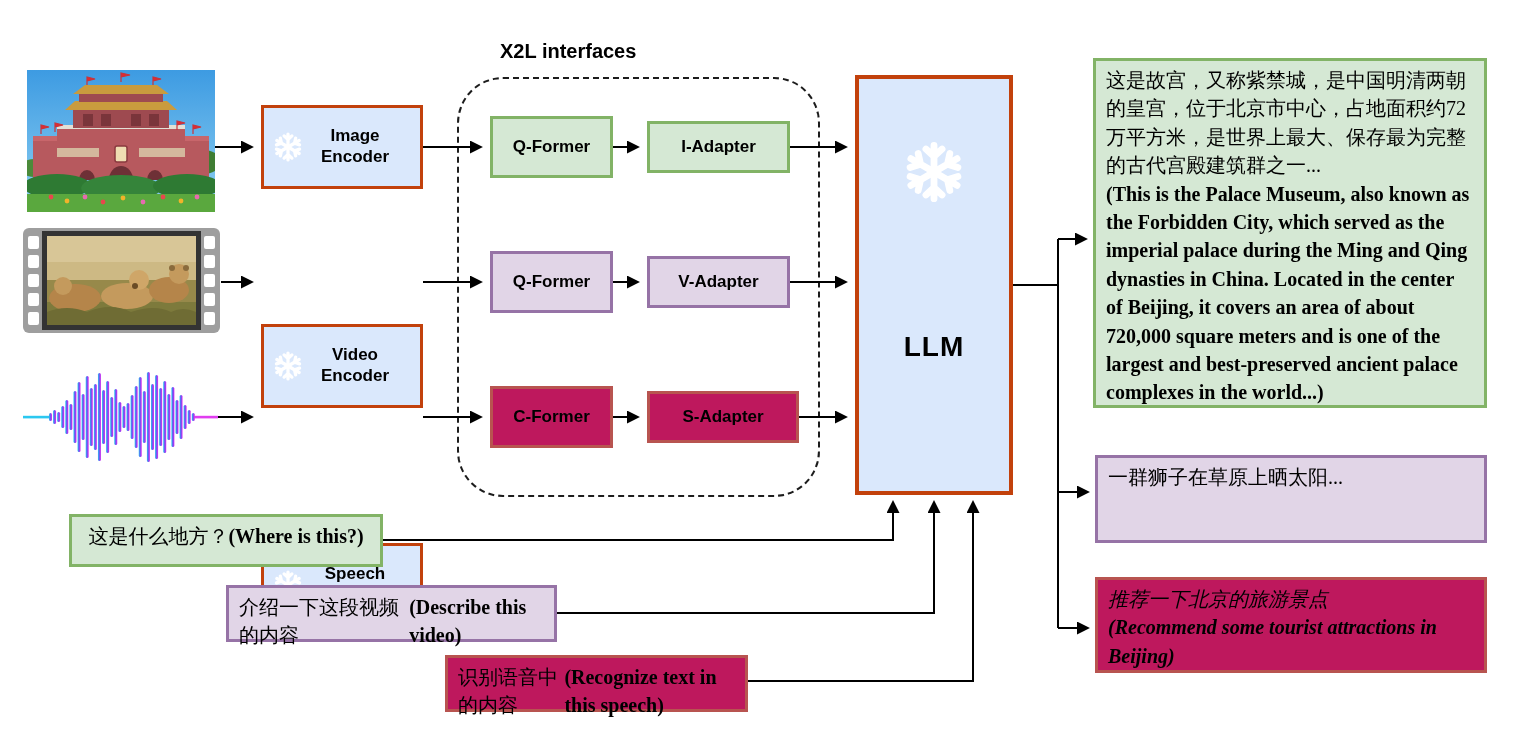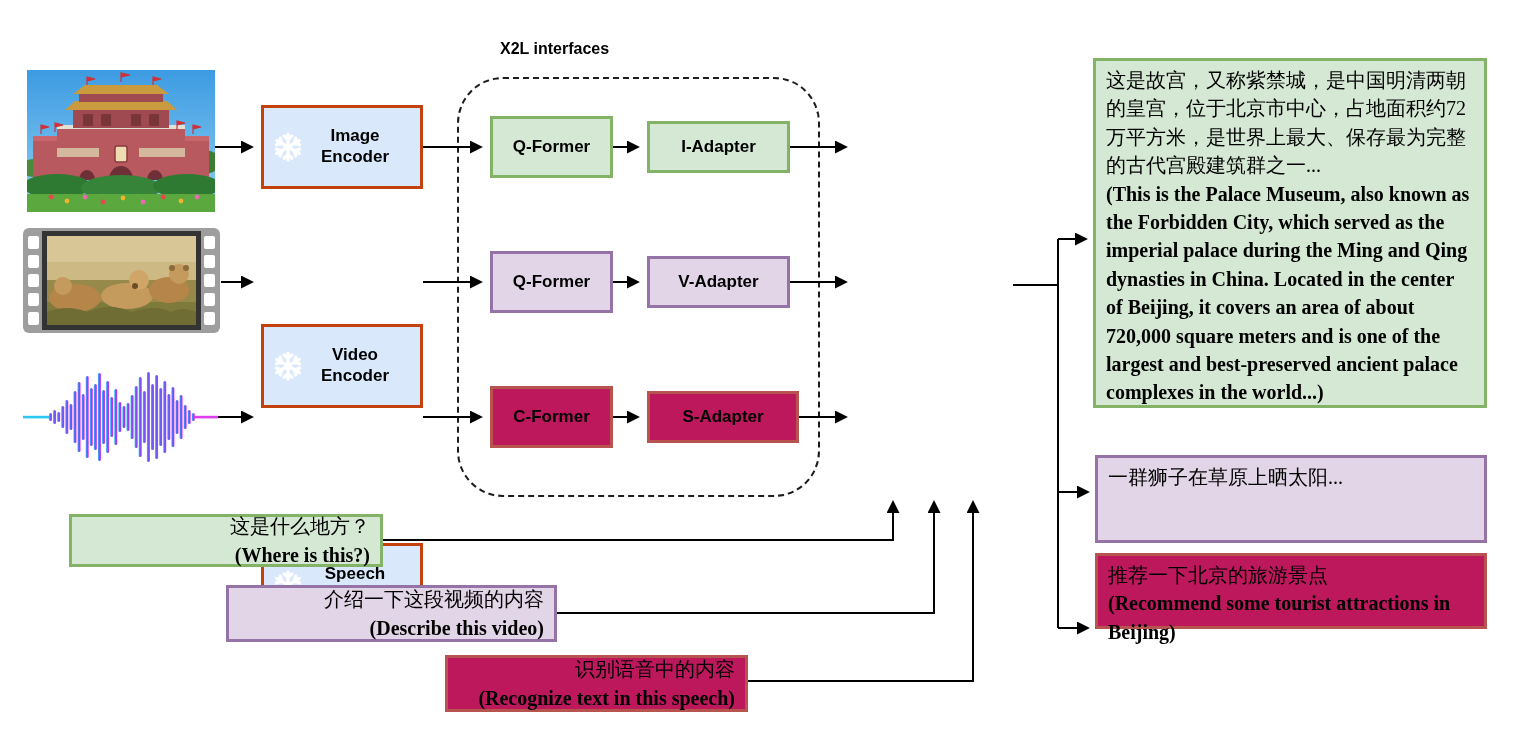--- a/index.html
+++ b/index.html
@@ -10,30 +10,30 @@
   .box{position:absolute;box-sizing:border-box;z-index:2;display:flex;align-items:center;justify-content:center;}
   .blue{background:#dae8fc;border:3px solid #c2410c;}
   .green{background:#d5e8d4;border:3px solid #82b366;}
   .purple{background:#e1d5e7;border:3px solid #9673a6;}
   .red{background:#be185d;border:3px solid #b85450;}
   .label{font-weight:bold;font-size:17px;line-height:1.22;text-align:center;white-space:pre-line;}
   .encoder{position:relative;}
   .encoder .snow{position:absolute;left:9px;top:50%;transform:translateY(-50%);}
   .encoder .label{flex:1;padding-left:26px;}
   .dashed-frame{position:absolute;box-sizing:border-box;border:2px dashed #1c1c1c;border-radius:46px;z-index:0;}
-  .diagram-title{position:absolute;font-weight:bold;font-size:16px;z-index:2;}
+  .diagram-title{position:absolute;font-weight:bold;font-size:20px;z-index:2;}
   #llm-box{flex-direction:column;justify-content:flex-start;border-width:4px;}
   #llm-box .snow{margin-top:62px;}
   #llm-label{margin-top:128px;font-weight:bold;font-size:28px;letter-spacing:1px;}
   .textbox{position:absolute;box-sizing:border-box;z-index:2;
            font-family:"Liberation Serif","DejaVu Serif",serif;font-size:20px;line-height:1.42;
            padding:5px 10px;display:block;}
   .textbox .zh{font-weight:normal;display:inline;}
   .textbox .en{font-weight:bold;display:block;}
-  .prompt{text-align:right;display:flex;flex-direction:column;justify-content:center;}
+  .prompt{text-align:left;display:flex;flex-direction:row;justify-content:center;}
   .prompt .en{display:block;}
   .media{position:absolute;z-index:2;}
 </style>
 </head>
 <body>
 
 <div id="canvas">
 
   <svg width="0" height="0" aria-hidden="true">
     <defs>
@@ -272,29 +272,35 @@
   <div class="box purple" style="left:647px;top:256px;width:143px;height:52px;">
     <div class="label">V-Adapter</div>
   </div>
   <div class="box red" style="left:490px;top:386px;width:123px;height:62px;">
     <div class="label">C-Former</div>
   </div>
   <div class="box red" style="left:647px;top:391px;width:152px;height:52px;">
     <div class="label">S-Adapter</div>
   </div>
 
+  <div id="llm-box" class="box blue" style="left:855px;top:75px;width:158px;height:420px;">
+    <svg class="snow" width="62" height="62" viewBox="-10 -10 20 20">
+        <use href="#snowflake-def"></use>
+      </svg>
+    <div id="llm-label">LLM</div>
+  </div>
 
   <div class="textbox green" style="left:1093px;top:58px;width:394px;height:350px;">
     <span class="zh">这是故宫，又称紫禁城，是中国明清两朝的皇宫，位于北京市中心，占地面积约72万平方米，是世界上最大、保存最为完整的古代宫殿建筑群之一...</span>
     <span class="en">(This is the Palace Museum, also known as the Forbidden City, which served as the imperial palace during the Ming and Qing dynasties in China. Located in the center of Beijing, it covers an area of about 720,000 square meters and is one of the largest and best-preserved ancient palace complexes in the world...)</span>
   </div>
   <div class="textbox purple" style="left:1095px;top:455px;width:392px;height:88px;">
     <span class="zh">一群狮子在草原上晒太阳...</span>
   </div>
-  <div class="textbox red" style="left:1095px;top:553px;width:392px;height:76px;">
+  <div class="textbox red" style="left:1095px;top:577px;width:392px;height:96px;font-style:italic;">
     <span class="zh">推荐一下北京的旅游景点</span>
     <span class="en">(Recommend some tourist attractions in Beijing)</span>
   </div>
 
   <div class="textbox prompt green" style="left:69px;top:514px;width:314px;height:53px;">
     <span class="zh">这是什么地方？</span>
     <span class="en">(Where is this?)</span>
   </div>
   <div class="textbox prompt purple" style="left:226px;top:585px;width:331px;height:57px;">
     <span class="zh">介绍一下这段视频的内容</span>

